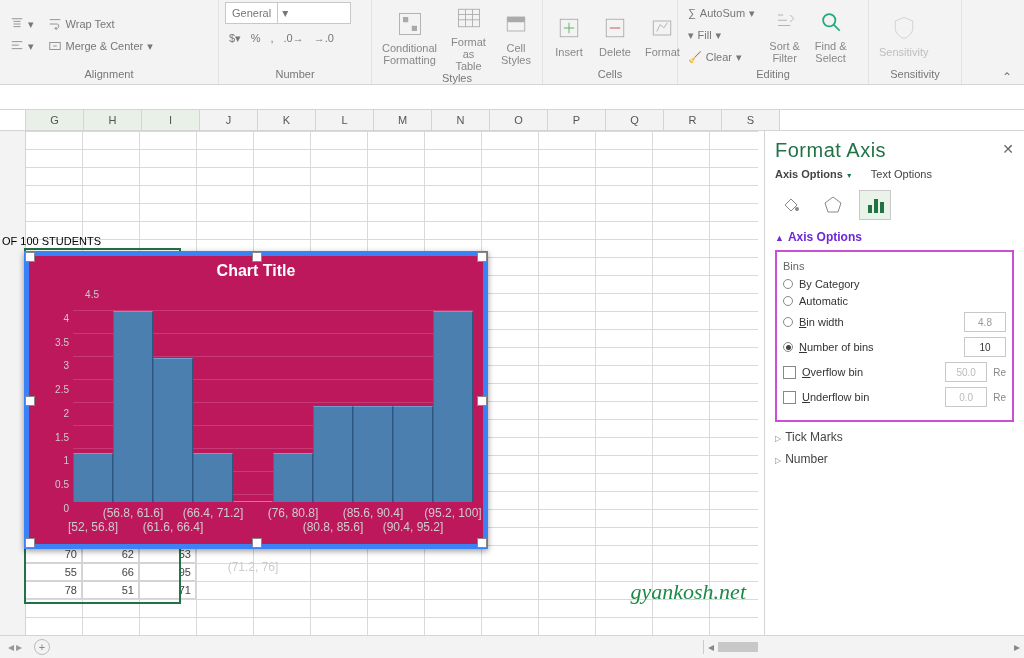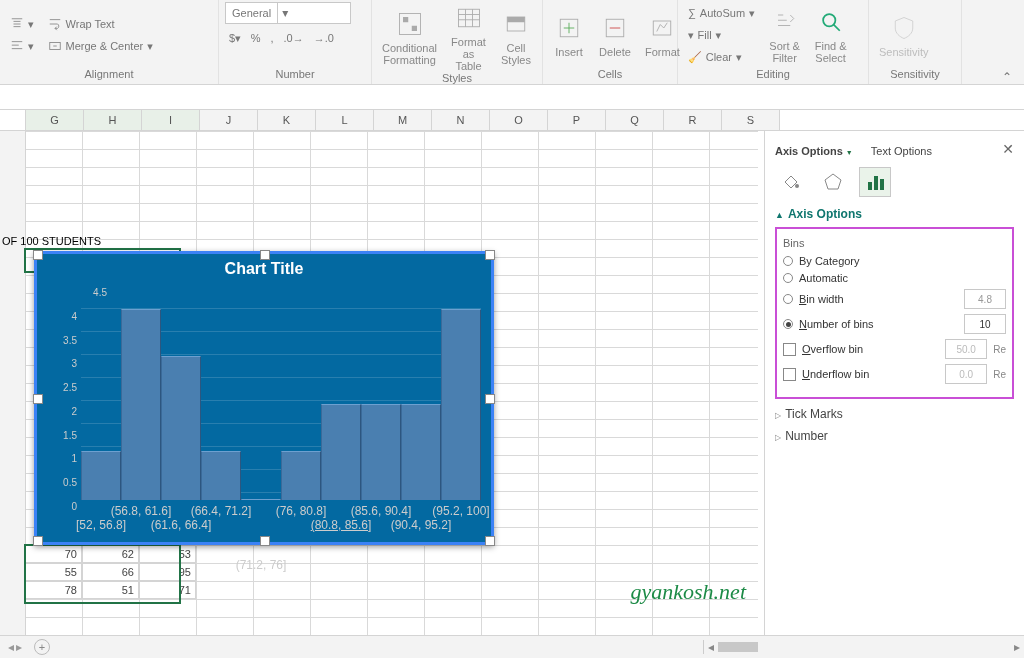--- a/index.html
+++ b/index.html
@@ -31,21 +31,21 @@
   .sheet{position:absolute;inset:0 266px 0 0;overflow:hidden}
   .gridbg{position:absolute;inset:0;
      background-image:linear-gradient(to right,#d9d9d9 1px,transparent 1px),linear-gradient(to bottom,#d9d9d9 1px,transparent 1px);
      background-size:57px 18px;background-position:25px 0}
   .rowhdrs{position:absolute;left:0;top:0;bottom:0;width:25px;background:#f3f3f3;border-right:1px solid #d4d4d4}
   .celltxt{position:absolute;font-size:11px;color:#000}
   .cell{position:absolute;width:57px;height:18px;border:1px solid #d4d4d4;box-sizing:border-box;text-align:right;padding-right:4px;font-size:11px;line-height:16px}
   .selbox{position:absolute;border:2px solid #217346;pointer-events:none}
   .watermark{position:absolute;right:12px;bottom:54px;font-family:"Brush Script MT",cursive;font-size:22px;color:#1c8a46;font-style:italic}
   
-  .chart{position:absolute;left:34px;top:120px;width:454px;height:288px;background:#0369a1;border:3px solid #3b82f6;box-shadow:0 2px 6px rgba(0,0,0,.4)}
+  .chart{position:absolute;left:24px;top:120px;width:454px;height:288px;background:#be185d;border:5px solid #3b82f6;box-shadow:0 2px 6px rgba(0,0,0,.4)}
   .chart .title{color:#fff;font-size:16px;font-weight:600;text-align:center;padding:6px 0 2px}
   .plot{position:absolute;left:44px;top:32px;right:10px;bottom:42px;
         background-image:linear-gradient(to top,rgba(255,255,255,.15) 1px,transparent 1px);
         background-size:100% 23px}
   .ylab{position:absolute;left:0;width:40px;text-align:right;color:#ccc;font-size:10px;transform:translateY(50%)}
   .bars{position:absolute;inset:0;display:flex;align-items:flex-end}
   .bar{flex:1;background:#4a7fb0;border-top:1px solid #6da0d0;border-left:1px solid #3a6a99;border-right:1px solid #2d567f}
   .xlab{position:absolute;left:44px;right:10px;bottom:4px;height:34px}
   .xl{position:absolute;color:#ccc;font-size:12px;transform:translateX(-50%);white-space:nowrap}
   .handle{position:absolute;width:8px;height:8px;border:1px solid #888;background:#fff}
@@ -53,21 +53,21 @@
   .panel{position:absolute;top:0;right:0;width:260px;height:528px;border-left:1px solid #d4d4d4;background:#fff;padding:8px 10px;box-sizing:border-box}
   .panel h1{font-size:20px;font-weight:400;color:#217346;margin:0 0 6px;letter-spacing:.5px}
   .panel .close{position:absolute;top:10px;right:10px;color:#666;font-size:14px}
   .tabs{display:flex;gap:18px;margin:6px 0 10px}
   .tab{font-size:11px;color:#444}
   .tab.sel{font-weight:600}
   .tab .tri{font-size:7px;margin-left:3px;color:#217346}
   .icorow{display:flex;gap:10px;margin-bottom:10px}
   .icobox{width:30px;height:28px;border:1px solid transparent;display:flex;align-items:center;justify-content:center}
   .icobox.on{border-color:#c8c8c8;background:#eaf3ea}
-  .sect{font-size:12px;color:#0f766e;font-weight:600;margin:6px 0}
+  .sect{font-size:12px;color:#6d28d9;font-weight:600;margin:6px 0}
   .sect .tri{display:inline-block;margin-right:4px;font-size:9px}
   .bins{border:2px solid #c94fd6;padding:8px 6px;margin-top:4px}
   .bins h2{font-size:11px;color:#666;margin:0 0 6px;font-weight:400}
   .radio{display:flex;align-items:center;gap:6px;margin:5px 0;font-size:11px;color:#333}
   .radio .rdot{width:10px;height:10px;border:1px solid #888;border-radius:50%;box-sizing:border-box;display:flex;align-items:center;justify-content:center}
   .radio.selected .rdot::after{content:"";width:5px;height:5px;border-radius:50%;background:#444}
   .radio .valbox{margin-left:auto;width:40px;height:18px;border:1px solid #c8c8c8;font-size:10px;color:#999;display:flex;align-items:center;justify-content:center}
   .chk{display:flex;align-items:center;gap:6px;margin:5px 0;font-size:11px;color:#333}
   .chk .box{width:11px;height:11px;border:1px solid #888}
   .chk .valbox{margin-left:auto;width:40px;height:18px;border:1px solid #c8c8c8;font-size:10px;color:#bbb;display:flex;align-items:center;justify-content:center}
@@ -317,21 +317,21 @@
             <div class="ylab" style="bottom: 226.222px;">4</div>
             <div class="ylab" style="bottom: 250px; padding-left: 30px;">4.5</div>
           </div>
         <div class="xlab" id="chart-xlabs">
             <div class="xl" style="left: 5%; top: 14px;">[52, 56.8]</div>
             <div class="xl" style="left: 15%; top: 0px;">(56.8, 61.6]</div>
             <div class="xl" style="left: 25%; top: 14px;">(61.6, 66.4]</div>
             <div class="xl" style="left: 35%; top: 0px;">(66.4, 71.2]</div>
             <div class="xl" style="left: 45%; top: 14px; margin-top: 40px;">(71.2, 76]</div>
             <div class="xl" style="left: 55%; top: 0px;">(76, 80.8]</div>
-            <div class="xl" style="left: 65%; top: 14px; text-decoration: underline;">(80.8, 85.6]</div>
+            <div class="xl" style="left: 65%; top: 14px;">(80.8, 85.6]</div>
             <div class="xl" style="left: 75%; top: 0px;">(85.6, 90.4]</div>
             <div class="xl" style="left: 85%; top: 14px;">(90.4, 95.2]</div>
             <div class="xl" style="left: 95%; top: 0px;">(95.2, 100]</div>
           </div>
 
         <div class="handle" style="left:-4px;top:-4px"></div>
         <div class="handle" style="right:-4px;top:-4px"></div>
         <div class="handle" style="left:-4px;bottom:-4px"></div>
         <div class="handle" style="right:-4px;bottom:-4px"></div>
         <div class="handle" style="left:50%;top:-4px;margin-left:-4px"></div>
@@ -340,20 +340,21 @@
         <div class="handle" style="top:50%;right:-4px;margin-top:-4px"></div>
       </div>
 
       <div class="watermark">gyankosh.net</div>
     </div>
 
     <div class="paneScroll"></div>
 
     <div class="panel">
       <div class="close">✕</div>
+      <h1>Format Axis</h1>
       <div class="tabs">
         <div class="tab sel"><span>Axis Options</span><span class="tri">▼</span></div>
         <div class="tab">Text Options</div>
       </div>
       <div class="icorow">
         <div class="icobox">
             <svg width="20" height="20">
               <path d="M4 10l6-6 6 6-6 6z" stroke="#888" fill="none"></path>
               <circle cx="16" cy="14" r="2" fill="#888"></circle>
             </svg>

